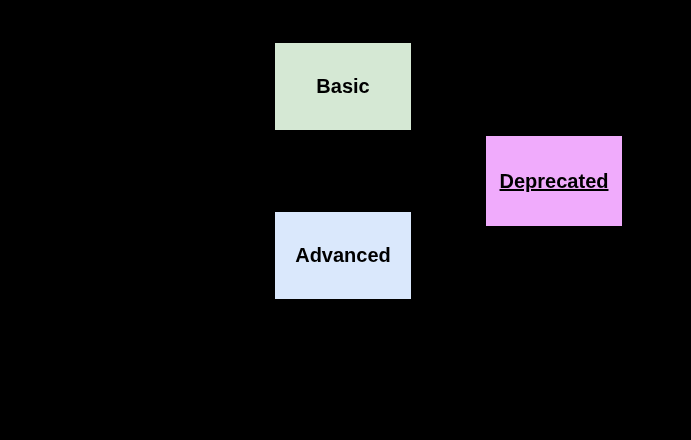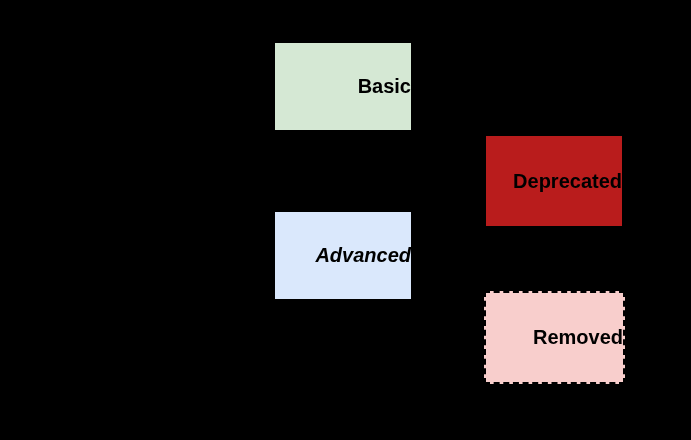--- a/index.html
+++ b/index.html
@@ -13,21 +13,21 @@
     height: 440px;
     background: #000000;
     overflow: hidden;
     font-family: "Liberation Sans", "DejaVu Sans", sans-serif;
   }
   .node {
     position: absolute;
     box-sizing: border-box;
     display: flex;
     align-items: center;
-    justify-content: flex-end;
+    justify-content: center;
     border-width: 2px;
     border-style: solid;
     border-color: #000000;
   }
   .node .label {
     font-size: 20px;
     font-weight: bold;
     color: #000000;
     text-align: center;
     white-space: nowrap;
@@ -35,26 +35,23 @@
 </style>
 </head>
 <body>
 
 <div class="canvas" style="background: rgb(0, 0, 0);">
 
   <div class="node" style="left: 273px; top: 41px; width: 140px; height: 91px; background: rgb(213, 232, 212); border-style: solid; border-color: rgb(0, 0, 0);">
     <span class="label">Basic</span>
   </div>
 
-  <div class="node" style="left: 484px; top: 134px; width: 140px; height: 94px; background: #b91c1c; border-style: solid; border-color: rgb(0, 0, 0);">
+  <div class="node" style="left: 484px; top: 134px; width: 140px; height: 94px; background: #f0abfc; border-style: solid; border-color: rgb(0, 0, 0); text-decoration: underline;">
     <span class="label">Deprecated</span>
   </div>
 
 
-  <div class="node" style="left: 273px; top: 210px; width: 140px; height: 91px; background: rgb(218, 232, 252); border-style: solid; border-color: rgb(0, 0, 0); font-style: italic;">
+  <div class="node" style="left: 273px; top: 210px; width: 140px; height: 91px; background: rgb(218, 232, 252); border-style: solid; border-color: rgb(0, 0, 0);">
     <span class="label">Advanced</span>
   </div>
 
-  <div class="node" style="left: 484px; top: 291px; width: 141px; height: 93px; background: rgb(248, 206, 204); border-style: dashed; border-color: rgb(0, 0, 0);">
-    <span class="label">Removed</span>
-  </div>
 
 </div>
 
 </body></html>

